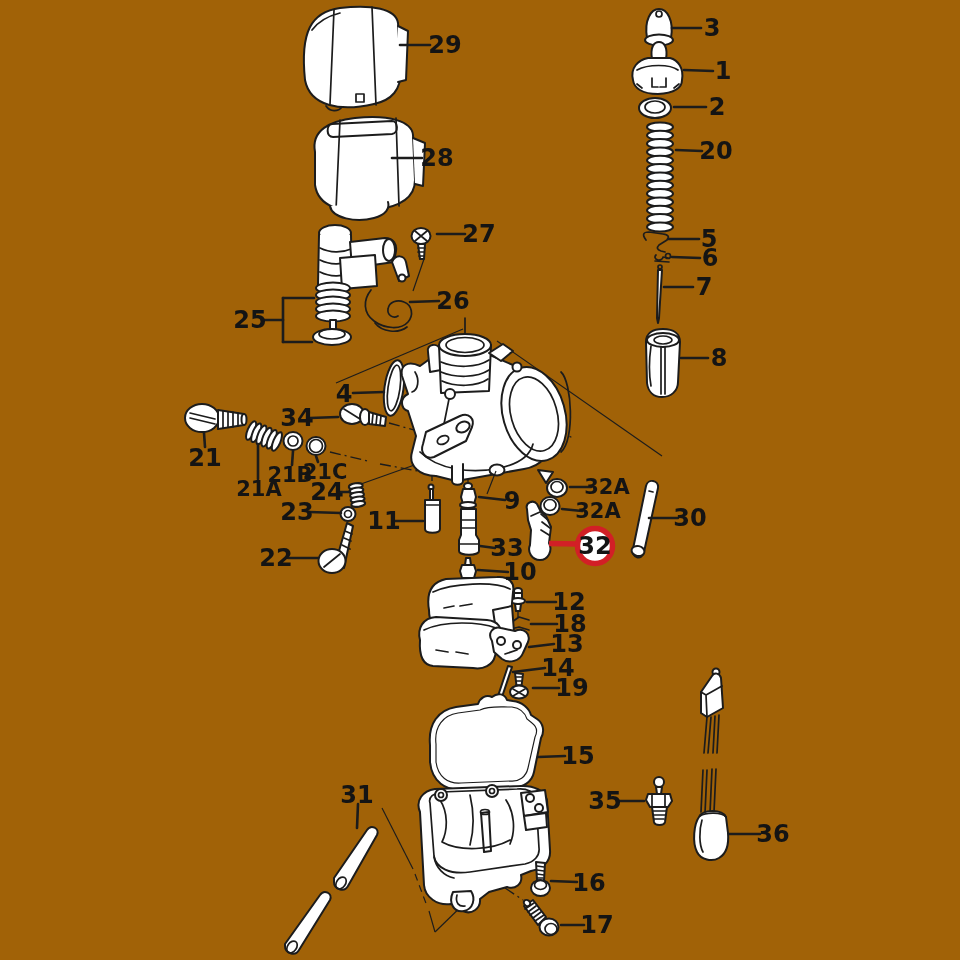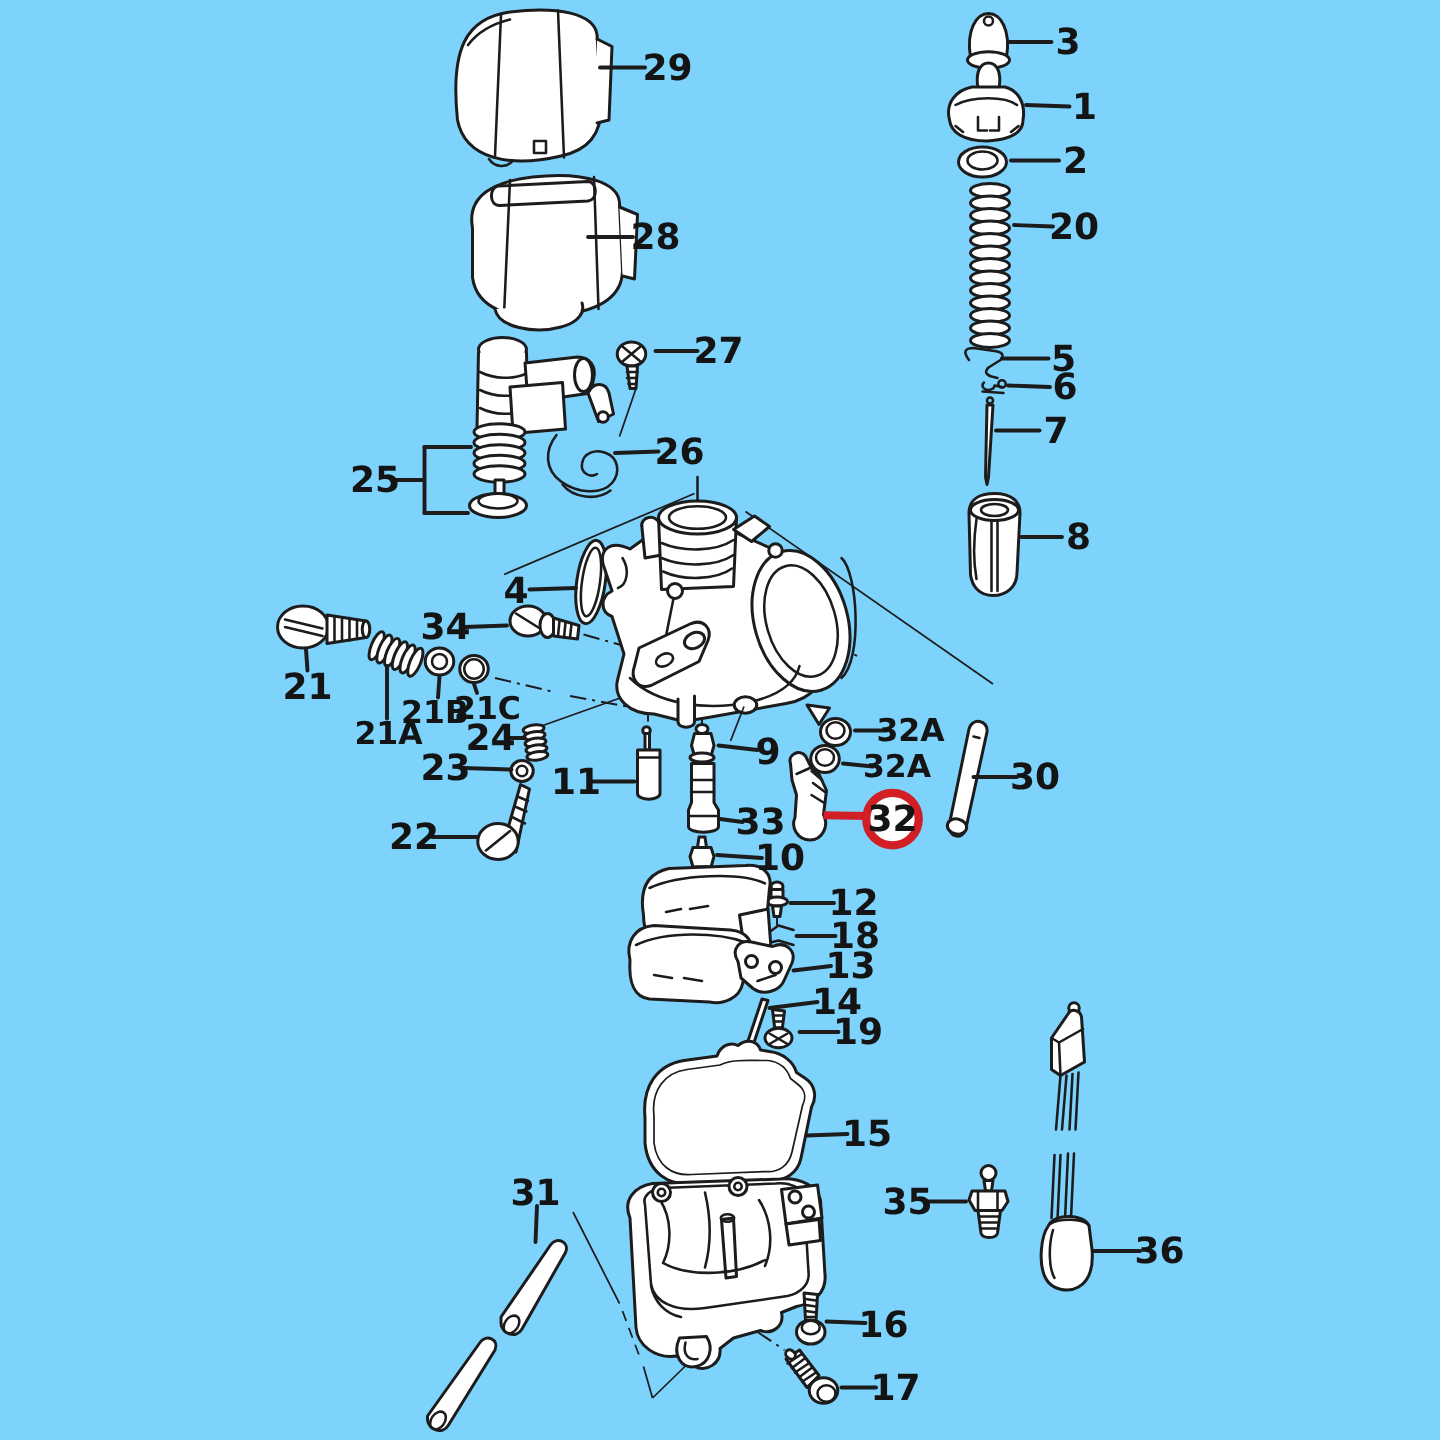--- a/index.html
+++ b/index.html
@@ -1,16 +1,16 @@
 <!DOCTYPE html>
 <html><head>
 <meta charset="utf-8">
 <style>
   html,body{margin:0;padding:0;background:#fff;}
-  #stage{width:960px;height:960px;position:relative;background:#7dd3fc;overflow:hidden;}
+  #stage{width:960px;height:960px;position:relative;background:#a16207;overflow:hidden;}
   svg{display:block;}
   .o{fill:#ffffff;stroke:#1c1c1c;stroke-width:2;stroke-linejoin:round;stroke-linecap:round;}
   .l{fill:none;stroke:#1c1c1c;stroke-width:1.7;stroke-linejoin:round;stroke-linecap:round;}
   .thin{fill:none;stroke:#1c1c1c;stroke-width:1.15;}
   .dd{fill:none;stroke:#1c1c1c;stroke-width:1.3;stroke-dasharray:11 4 2 4;}
   .lead{stroke:#1c1c1c;stroke-width:2.6;stroke-linecap:round;}
   .lbl{font-family:"DejaVu Sans",sans-serif;font-weight:bold;fill:#141414;}
 </style>
 </head>
 <body>

